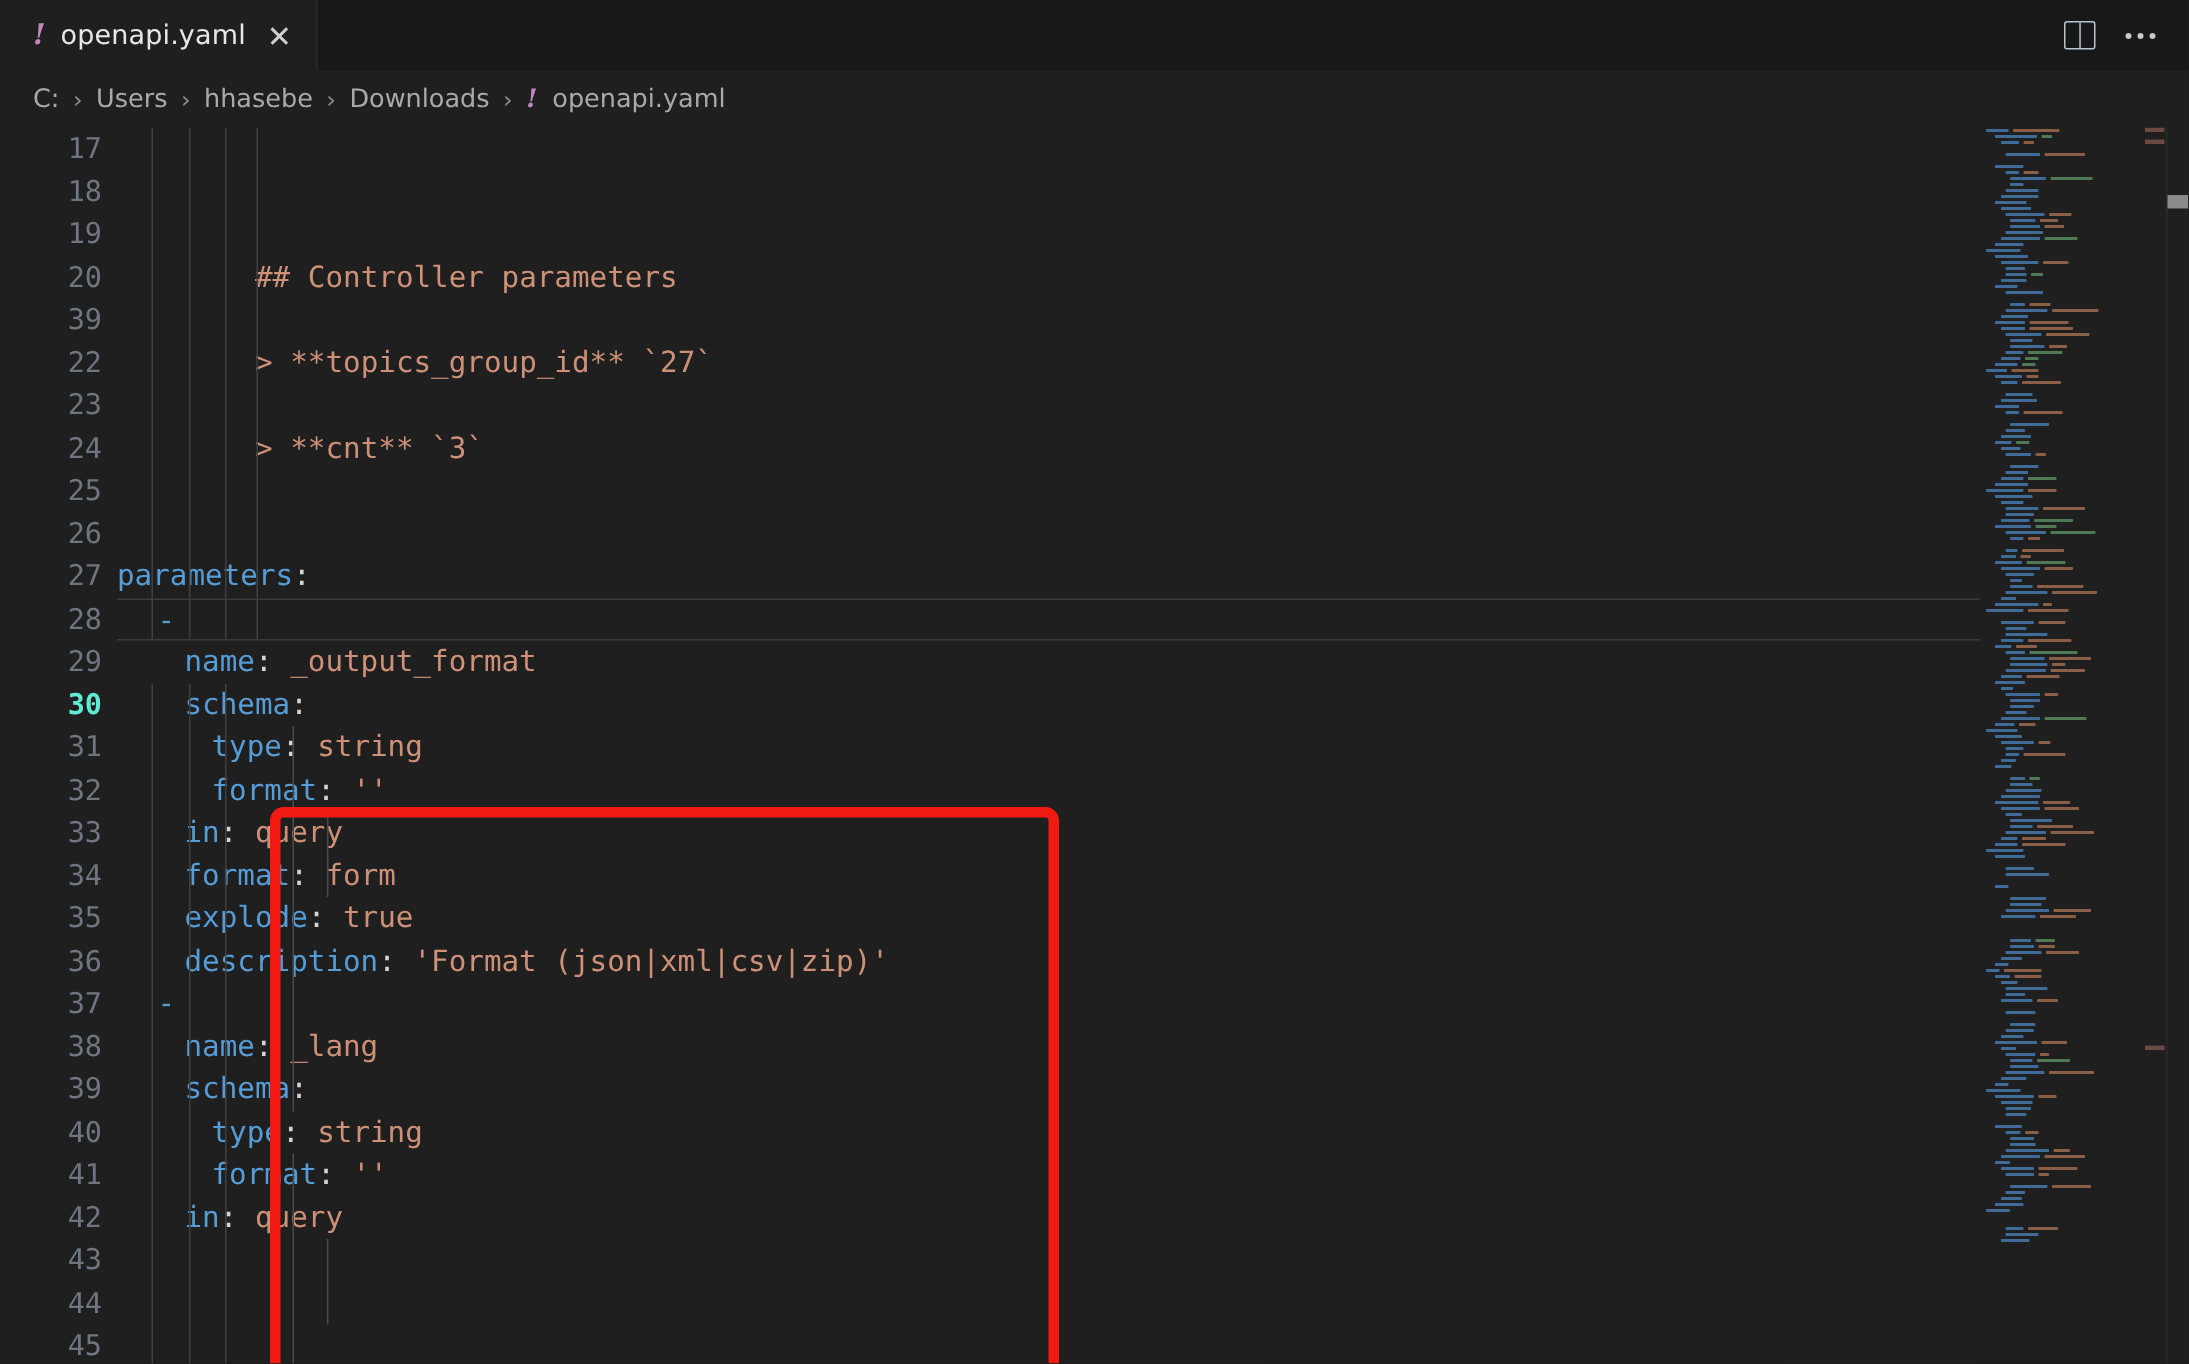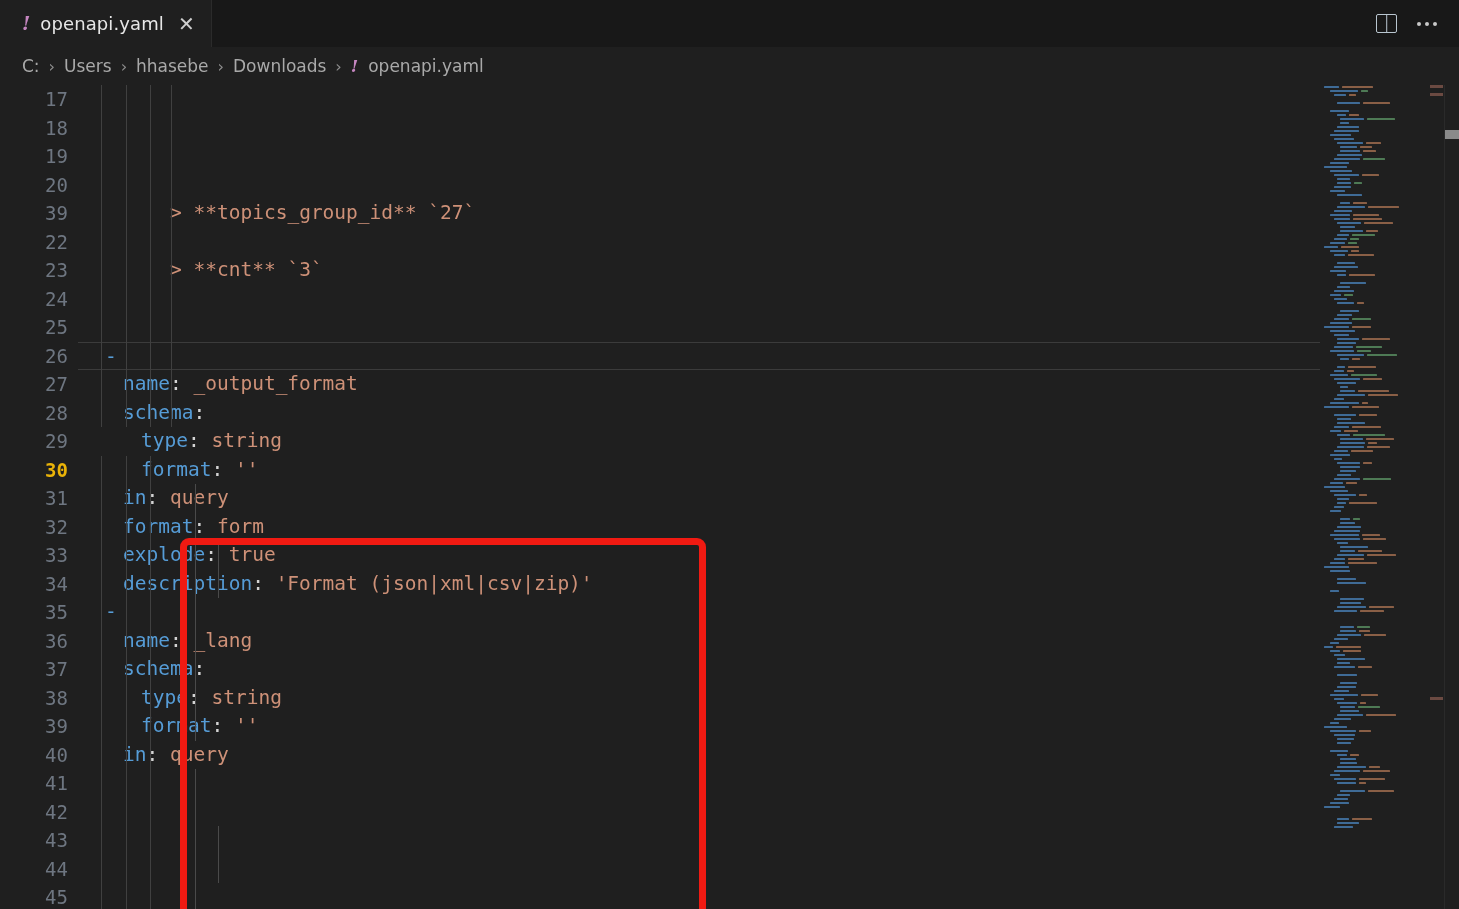--- a/index.html
+++ b/index.html
@@ -89,21 +89,21 @@
   .gutter {
     position: absolute; left: 0; top: 0; width: 78px; height: 824px;
     text-align: right;
   }
   .ln {
     height: 28.5px; line-height: 28.5px;
     color: #6e7681; font-size: 19px;
     font-family: "DejaVu Sans Mono", monospace;
     padding-right: 10px;
   }
-  .ln.active { color: #eab308; font-weight: bold; }
+  .ln.active { color: #5eead4; font-weight: bold; }
 
   .codearea {
     position: absolute; left: 78px; top: 0; right: 139px; height: 824px;
   }
   .coderow {
     height: 28.5px; line-height: 28.5px;
     font-family: "DejaVu Sans Mono", monospace;
     font-size: 19.5px;
     white-space: pre;
     position: relative;
@@ -220,26 +220,28 @@
         <div class="ln">41</div>
         <div class="ln">42</div>
         <div class="ln">43</div>
         <div class="ln">44</div>
         <div class="ln">45</div>
       </div>
     <div class="codearea" id="codearea">
         <div class="coderow"><span class="code-txt"></span></div>
         <div class="coderow"><span class="code-txt"></span></div>
         <div class="coderow"><span class="code-txt"></span></div>
+        <div class="coderow"><span class="code-txt"><span class="md">## Controller parameters</span></span></div>
         <div class="coderow"><span class="code-txt"></span></div>
         <div class="coderow"><span class="code-txt"><span class="md">&gt; **topics_group_id** `27`</span></span></div>
         <div class="coderow"><span class="code-txt"></span></div>
         <div class="coderow"><span class="code-txt"><span class="md">&gt; **cnt** `3`</span></span></div>
         <div class="coderow"><span class="code-txt"></span></div>
         <div class="coderow"><span class="code-txt"></span></div>
+        <div class="coderow"><span class="code-txt" style="left: 0px;"><span class="key">parameters</span><span class="punct">:</span></span></div>
         <div class="coderow active-line"><span class="code-txt" style="left: 27px;"><span class="dash">-</span></span></div>
         <div class="coderow"><span class="code-txt" style="left: 45px;"><span class="key">name</span><span class="punct">: </span><span class="val">_output_format</span></span></div>
         <div class="coderow"><span class="code-txt" style="left: 45px;"><span class="key">schema</span><span class="punct">:</span></span></div>
         <div class="coderow"><span class="code-txt" style="left: 63px;"><span class="key">type</span><span class="punct">: </span><span class="val">string</span></span></div>
         <div class="coderow"><span class="code-txt" style="left: 63px;"><span class="key">format</span><span class="punct">: </span><span class="val">''</span></span></div>
         <div class="coderow"><span class="code-txt" style="left: 45px;"><span class="key">in</span><span class="punct">: </span><span class="val">query</span></span></div>
         <div class="coderow"><span class="code-txt" style="left: 45px;"><span class="key">format</span><span class="punct">: </span><span class="val">form</span></span></div>
         <div class="coderow"><span class="code-txt" style="left: 45px;"><span class="key">explode</span><span class="punct">: </span><span class="val">true</span></span></div>
         <div class="coderow"><span class="code-txt" style="left: 45px;"><span class="key">description</span><span class="punct">: </span><span class="val">'Format (json|xml|csv|zip)'</span></span></div>
         <div class="coderow"><span class="code-txt" style="left: 27px;"><span class="dash">-</span></span></div>

